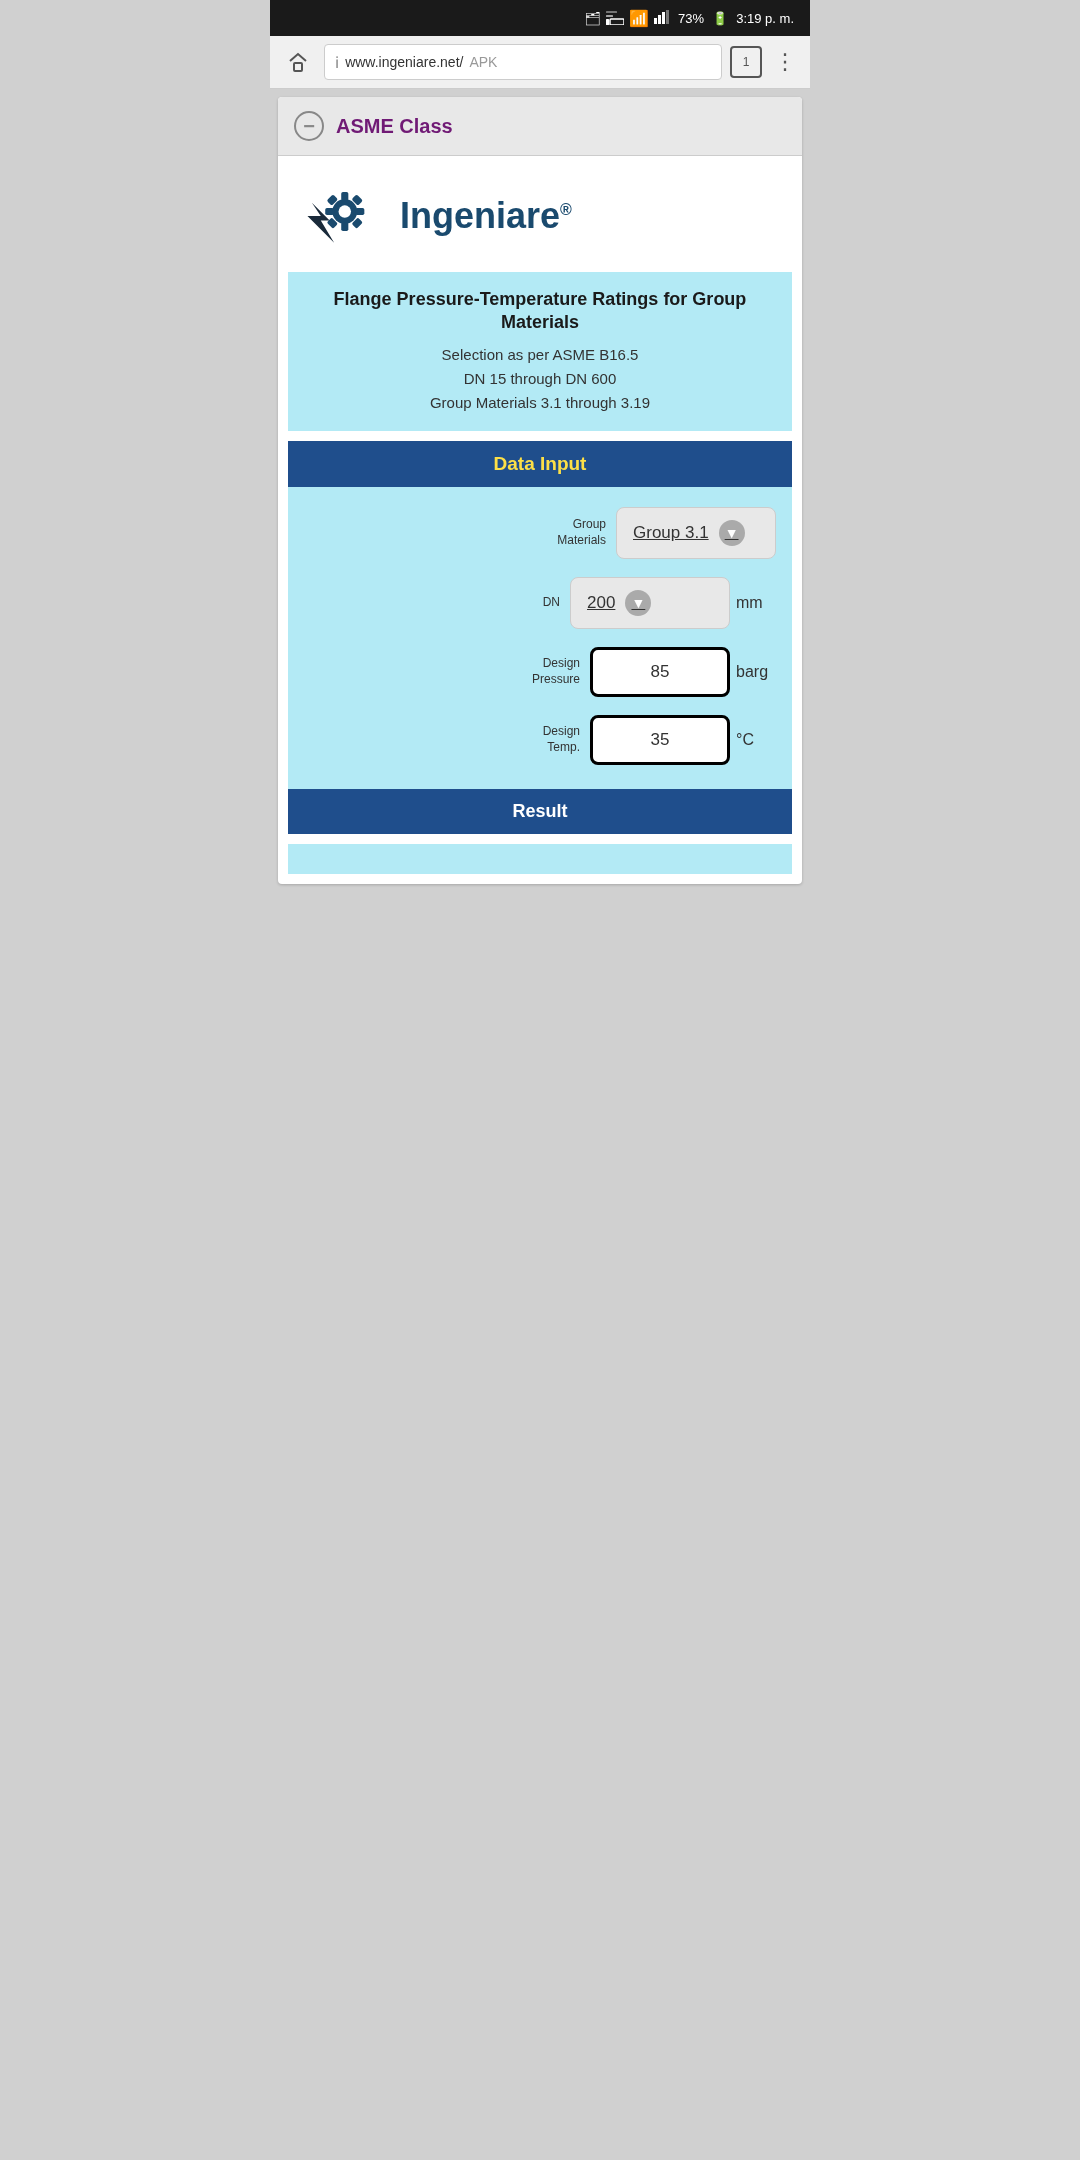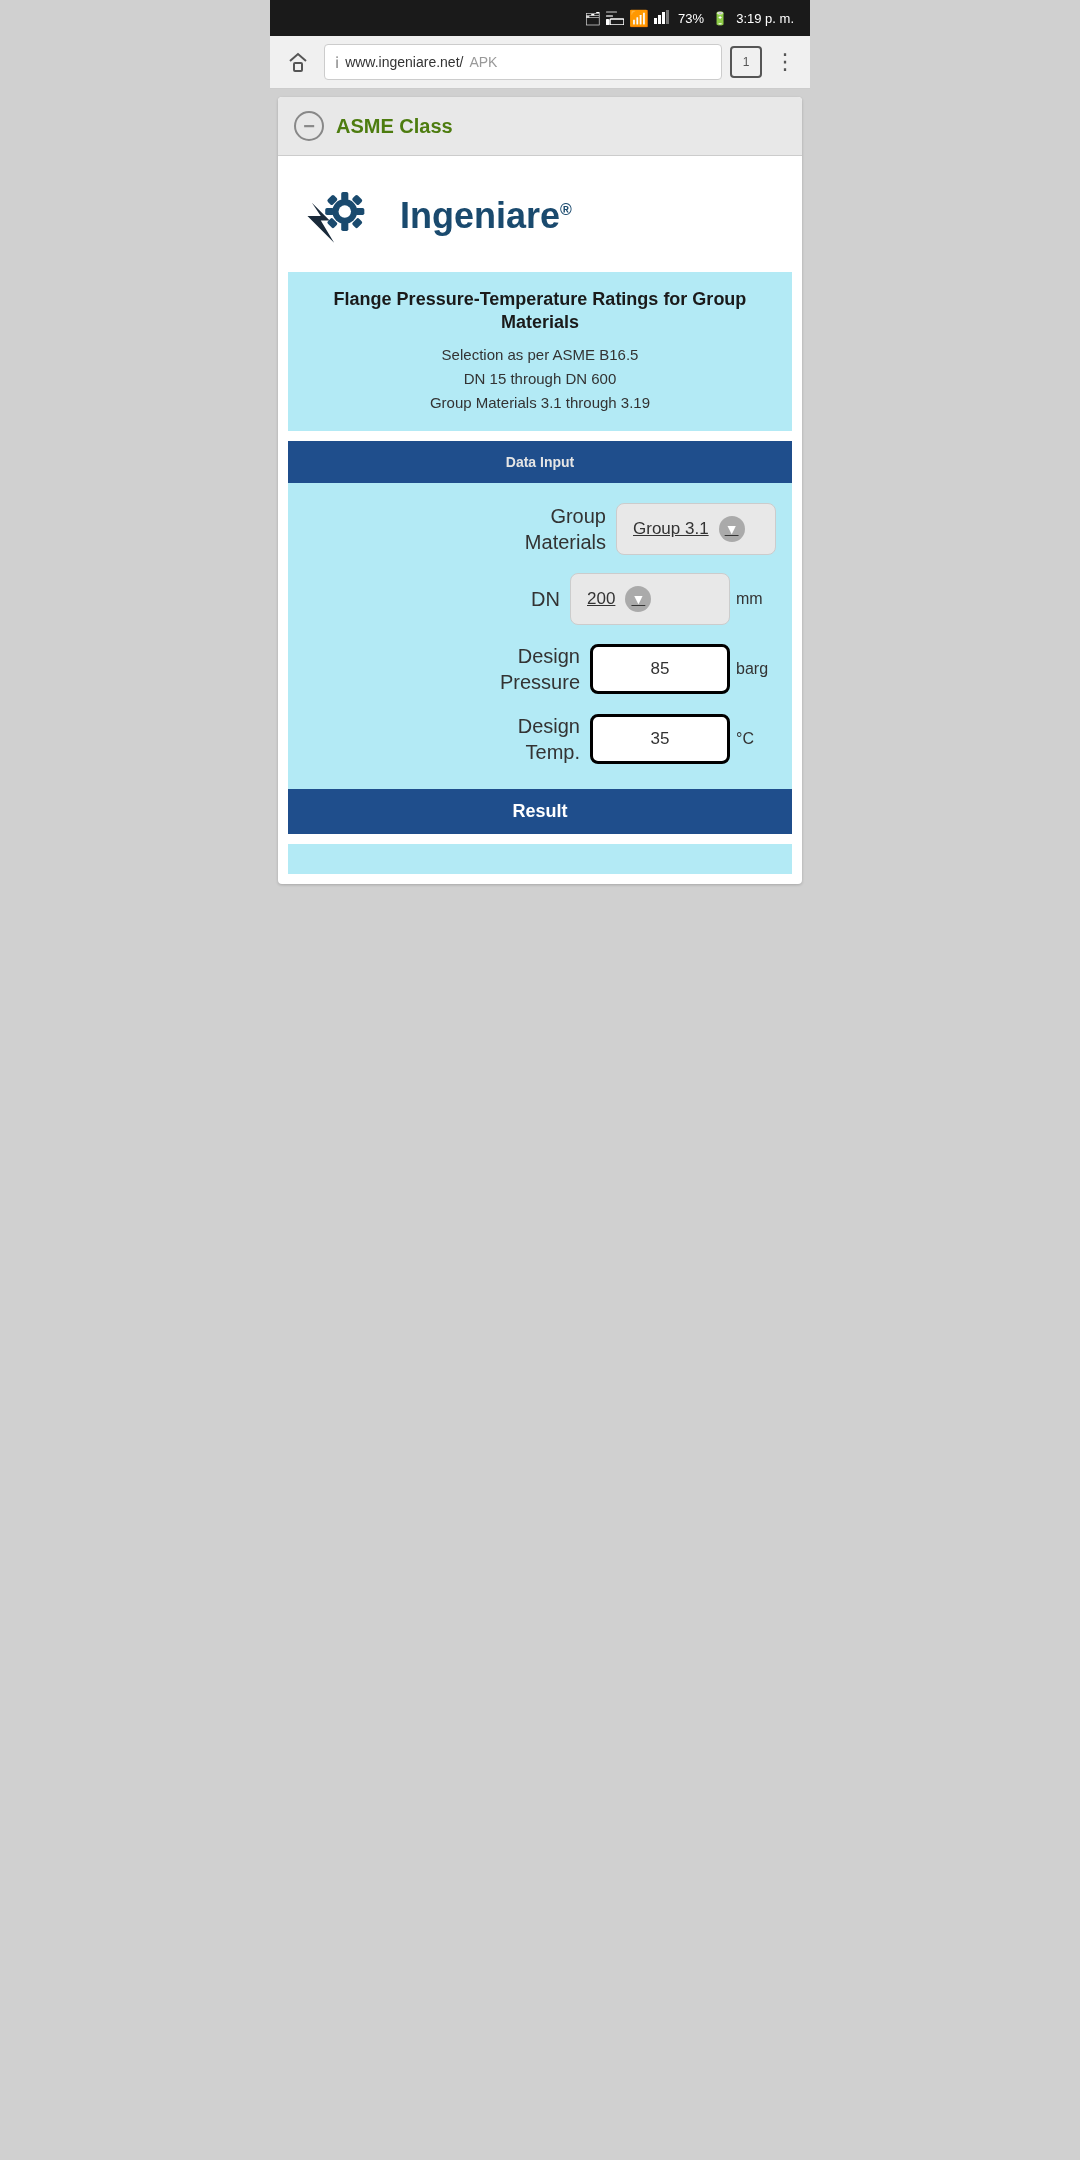--- a/index.html
+++ b/index.html
@@ -114,21 +114,21 @@
       color: #888;
       font-size: 20px;
       font-weight: bold;
       line-height: 1;
       cursor: pointer;
       flex-shrink: 0;
     }
     .section-title {
       font-size: 20px;
       font-weight: bold;
-      color: #4d7c0f;
+      color: #701a75;
     }
 
     
     .logo-area {
       padding: 20px 20px 16px 20px;
       background: white;
       display: flex;
       align-items: center;
       gap: 12px;
     }
@@ -168,42 +168,42 @@
     }
 
     
     .section-bar {
       background: #1f4e8c;
       padding: 12px;
       text-align: center;
       margin: 0 10px 0 10px;
     }
     .section-bar-text {
-      color: #e5e5e5;
-      font-size: 14px;
+      color: #fde047;
+      font-size: 19px;
       font-weight: bold;
     }
 
     
     .data-input-area {
       background: #b3eaf5;
       margin: 0 10px;
       padding: 20px 16px 24px 16px;
     }
 
     .input-row {
       display: flex;
       align-items: center;
       justify-content: flex-end;
       margin-bottom: 18px;
       gap: 10px;
     }
     .input-label {
       text-align: right;
-      font-size: 20px;
+      font-size: 12px;
       color: #333;
       flex: 1;
       line-height: 1.3;
     }
     .input-control {
       display: flex;
       align-items: center;
       gap: 6px;
     }
     .dropdown-btn {

